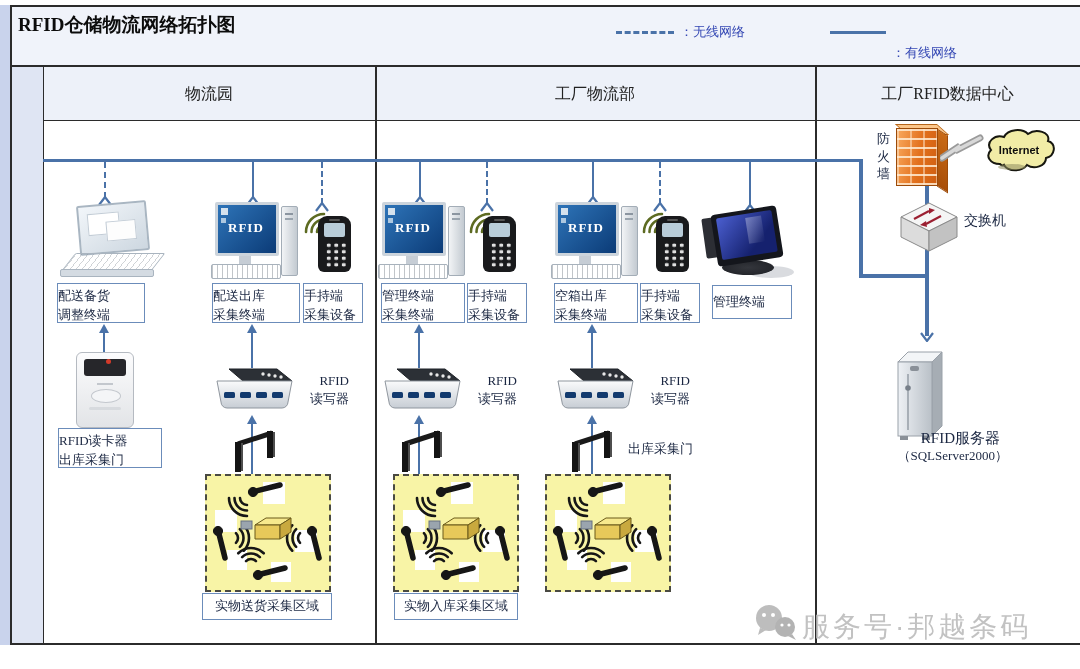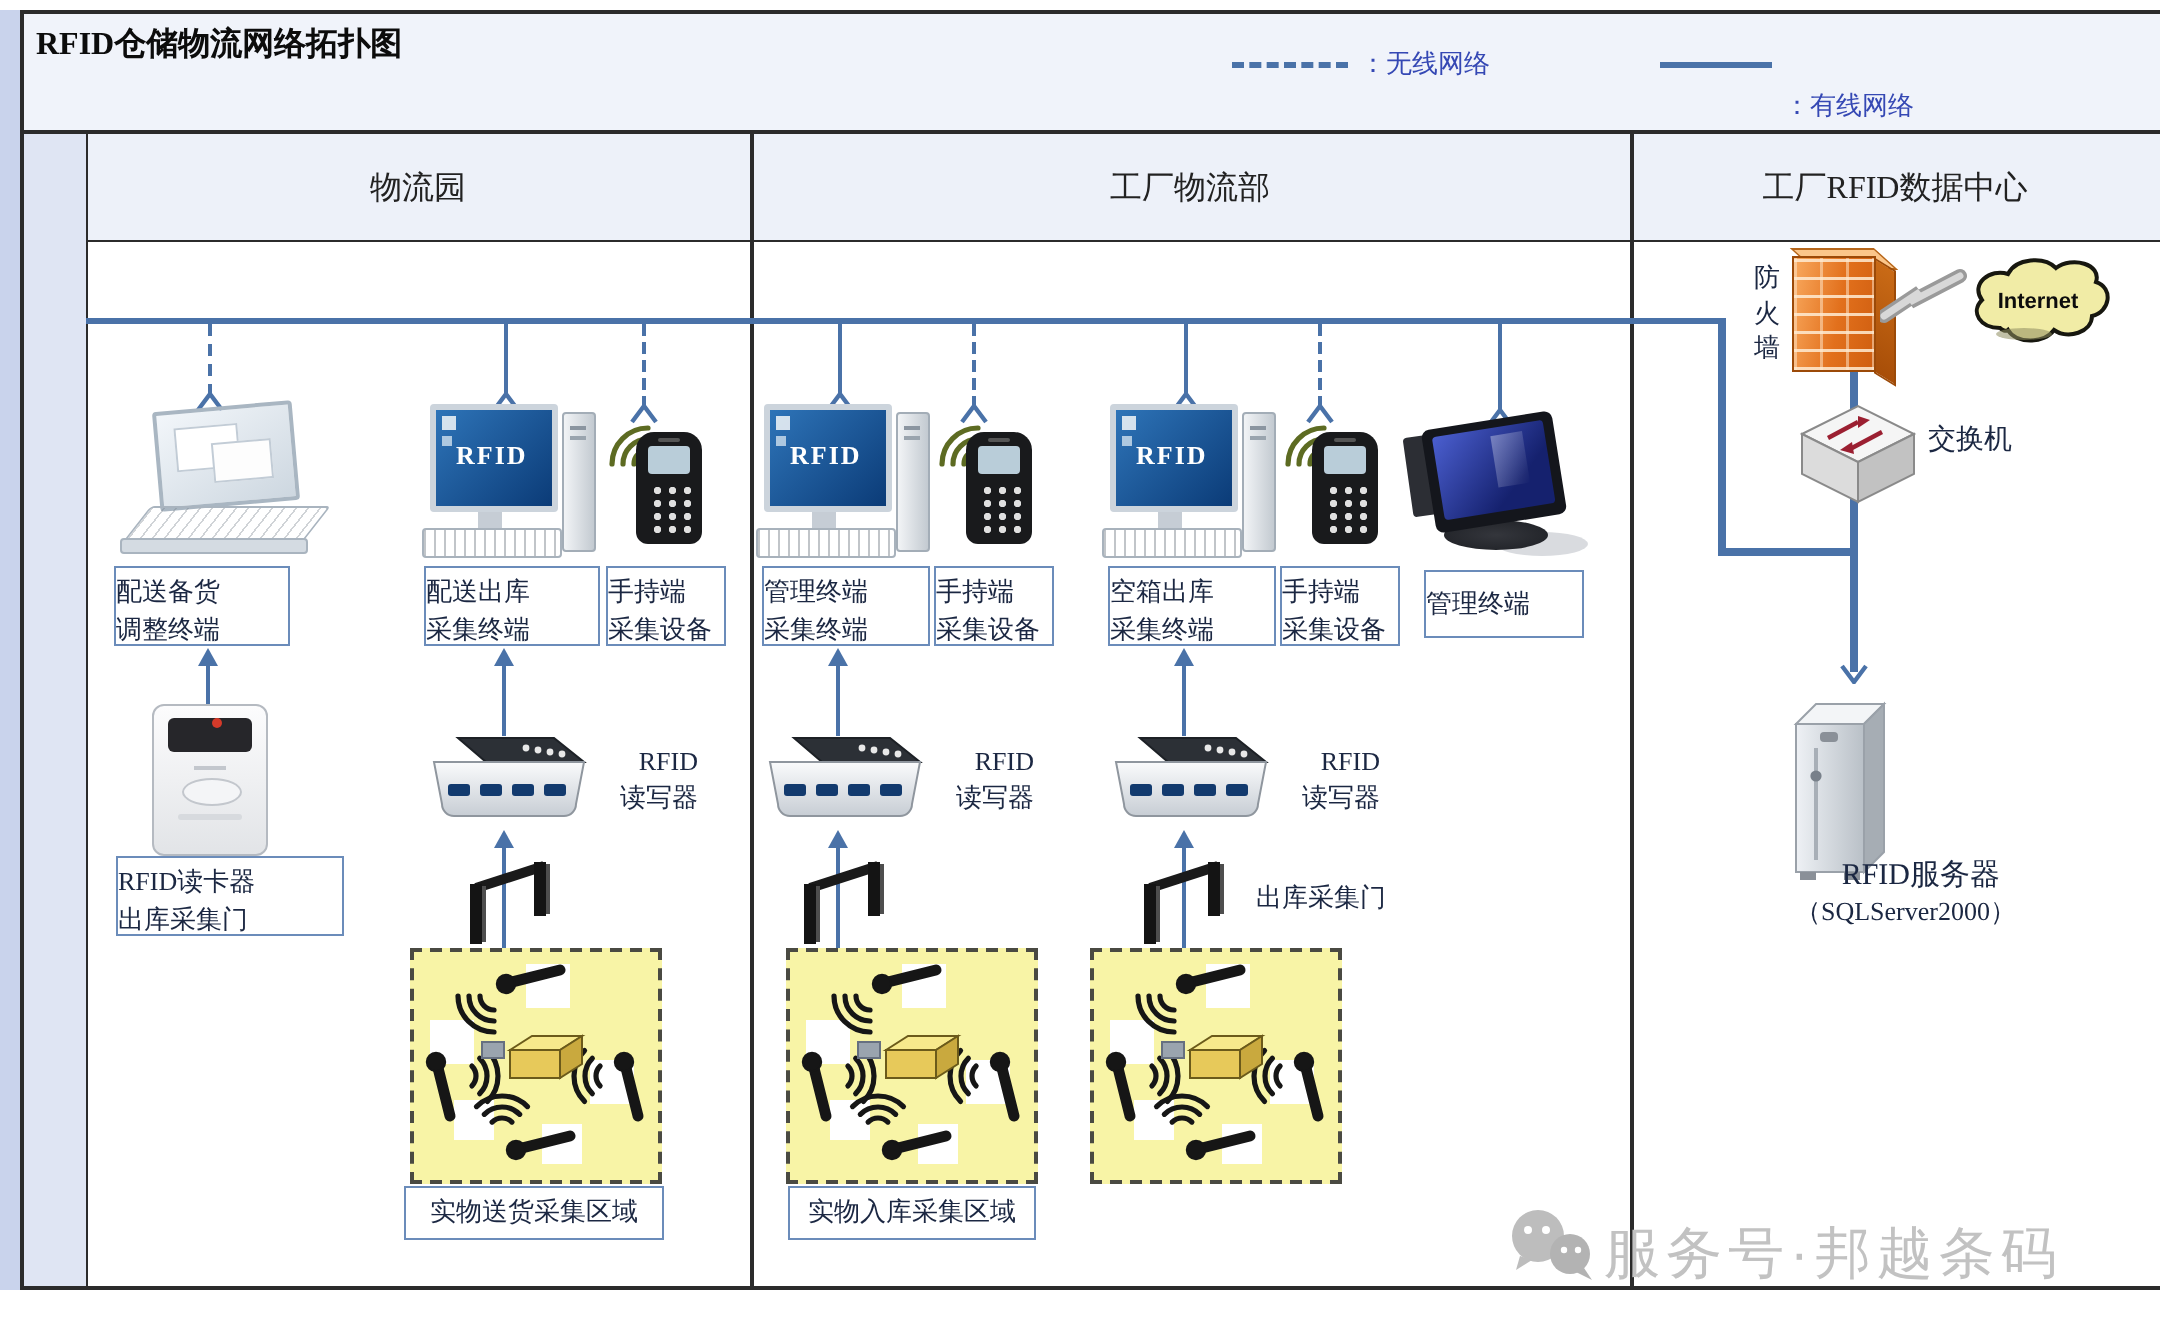--- a/index.html
+++ b/index.html
@@ -13,21 +13,21 @@
   
   .bus{position:absolute;height:0;border-top:3px solid #4a72a8;}
   .wire-h{position:absolute;height:0;border-top:4px solid #4a72a8;}
   .wire-v{position:absolute;width:0;border-left:4px solid #4a72a8;}
   .drop{position:absolute;width:0;border-left:2px solid #4a72a8;}
   .drop.dash{border-left-style:dashed;}
   .link{position:absolute;width:0;border-left:2px solid #4a72a8;}
   .chev{position:absolute;width:14px;height:10px;}
   .tri-up{position:absolute;width:0;height:0;border-left:5px solid transparent;border-right:5px solid transparent;border-bottom:9px solid #4a72a8;}
   
-  .title{position:absolute;font-size:16px;font-weight:bold;color:#0c0c0c;}
+  .title{position:absolute;font-size:19px;font-weight:bold;color:#0c0c0c;}
   .colhead{position:absolute;font-size:16px;color:#222;text-align:center;}
   .legend-txt{position:absolute;font-size:13px;color:#3548b4;font-family:"Liberation Sans","DejaVu Sans",sans-serif;}
   .legend-dash{position:absolute;height:0;border-top:3px dashed #4a72a8;}
   .legend-solid{position:absolute;height:0;border-top:3px solid #4a72a8;}
   .lblbox{position:absolute;background:#fff;border:1.5px solid #6b8cba;text-align:left;
           font-size:13px;line-height:1.45;color:#1b2742;padding-top:3px;box-sizing:border-box;}
   .lblbox span{display:block;}
   .freetext{position:absolute;font-size:13px;color:#1b2742;line-height:1.35;text-align:right;}
   
   .lap-scr{position:absolute;width:66px;height:46px;background:linear-gradient(150deg,#f2f6fa,#cdd7e0);border:2px solid #a9b6c2;border-radius:2px;transform:rotate(-5deg);}
@@ -310,21 +310,21 @@
   <div class="tri-up" style="left:99px;top:324px;"></div>
   <div class="link" style="left:103px;top:332px;height:20px;"></div>
 
   <div class="cr" style="left:76px;top:352px;">
     <div class="cr-scr"></div>
     <div class="cr-dot"></div>
     <div class="cr-l1"></div>
     <div class="cr-oval"></div>
     <div class="cr-sl"></div>
   </div>
-  <div class="lblbox" style="left:58px;top:428px;width:114px;height:40px;">
+  <div class="lblbox" style="left:58px;top:428px;width:104px;height:40px;">
     <span>RFID读卡器</span>
     <span>出库采集门</span>
   </div>
 
   <div class="tri-up" style="left:247px;top:324px;"></div>
   <div class="link" style="left:251px;top:332px;height:36px;"></div>
   <div class="tri-up" style="left:414px;top:324px;"></div>
   <div class="link" style="left:418px;top:332px;height:36px;"></div>
   <div class="tri-up" style="left:587px;top:324px;"></div>
   <div class="link" style="left:591px;top:332px;height:36px;"></div>

